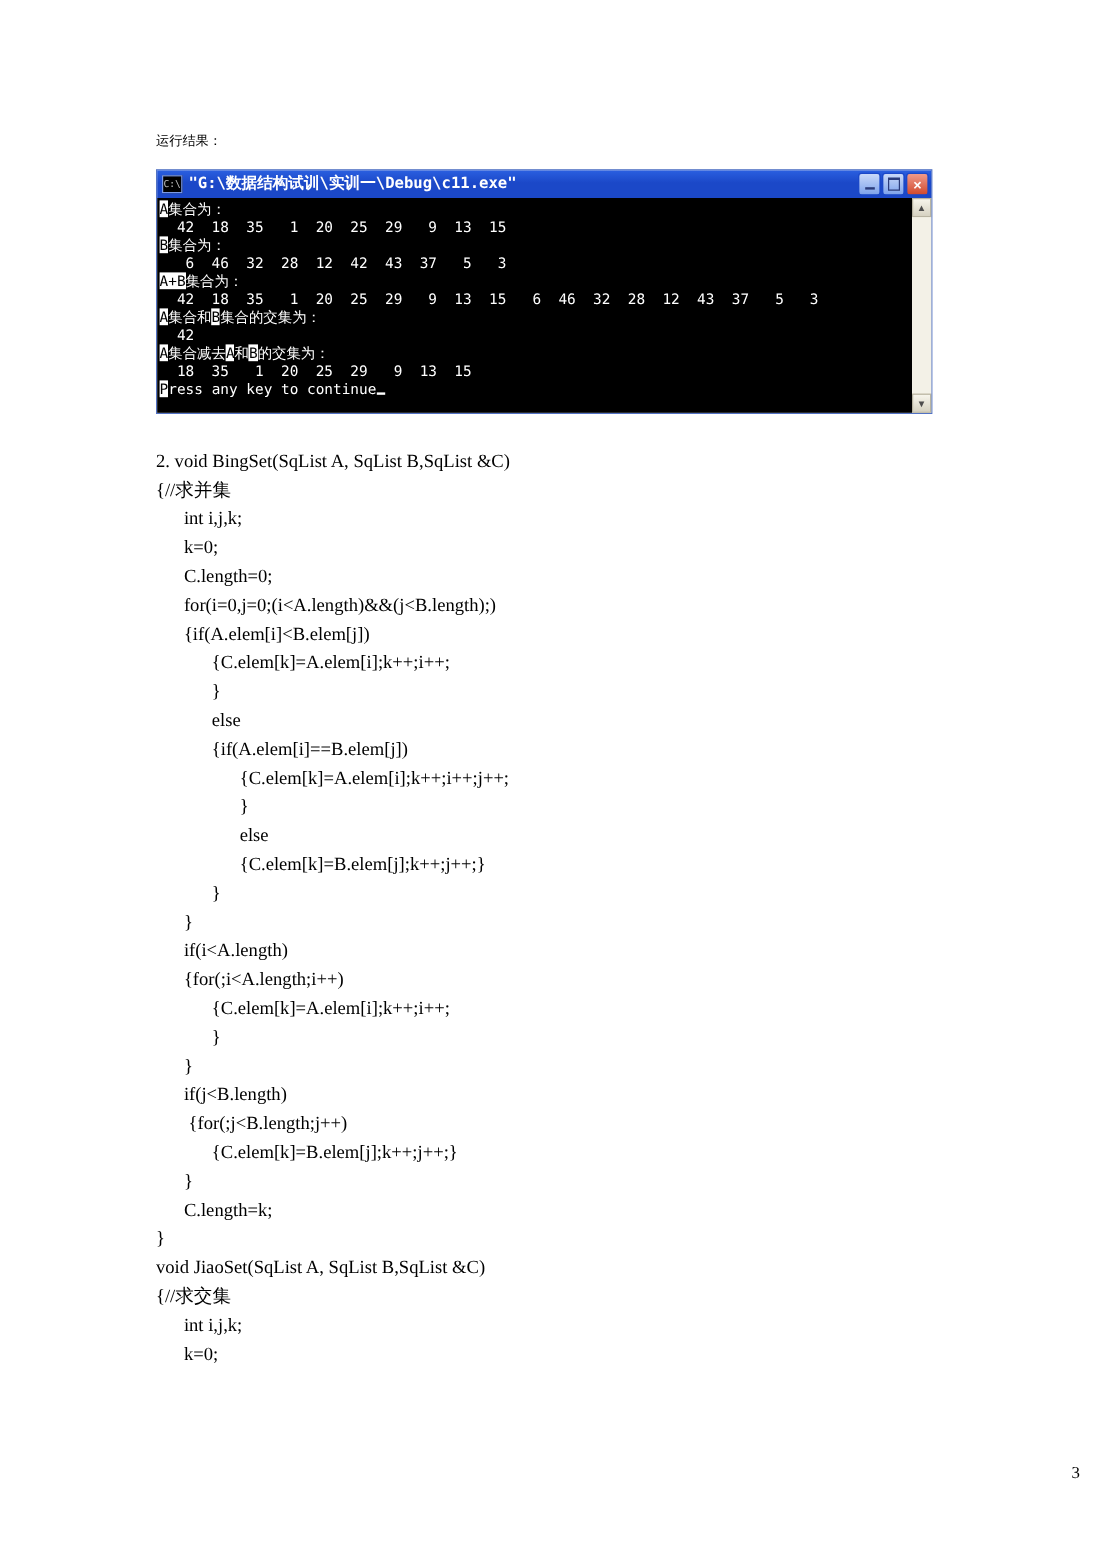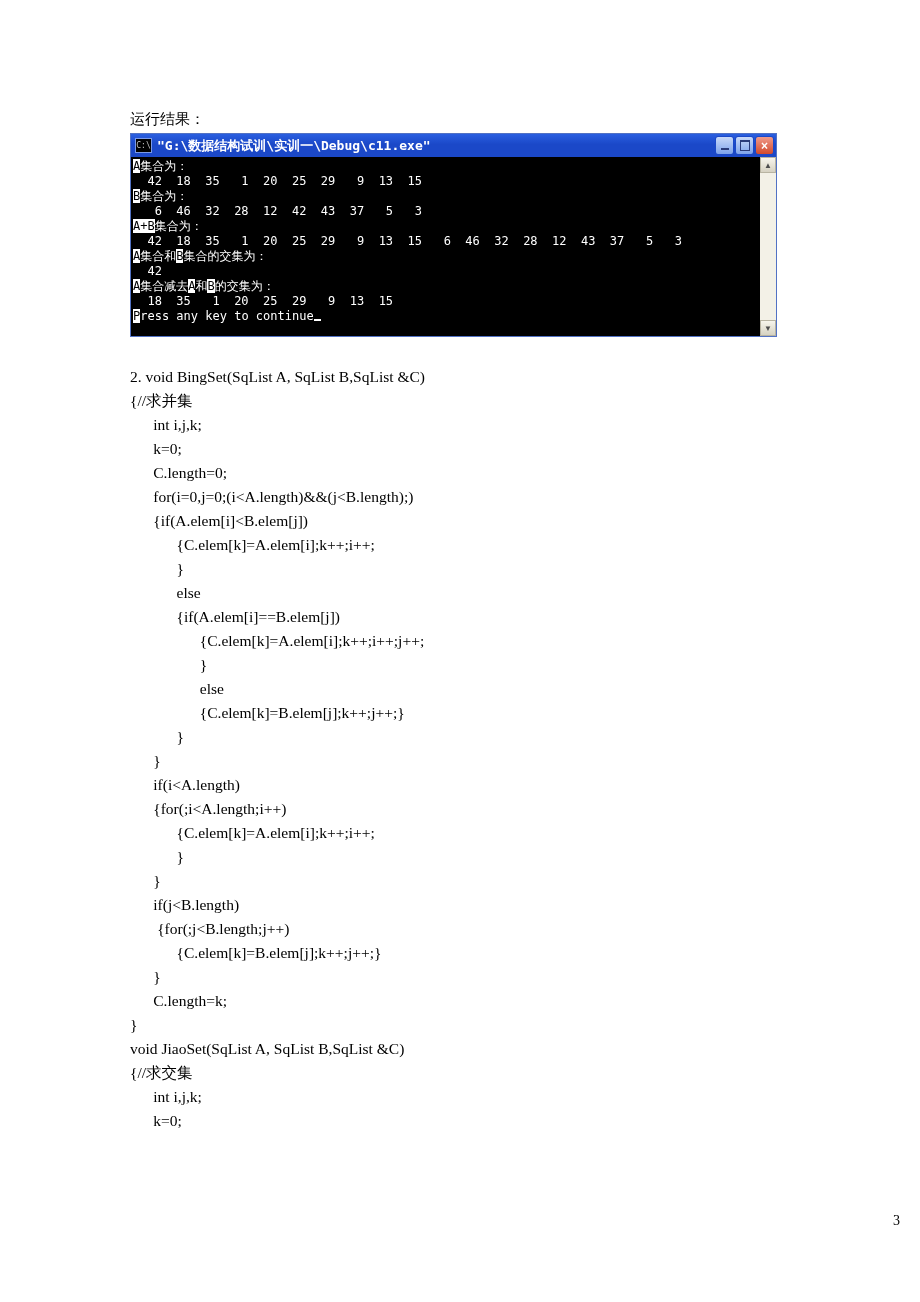--- a/index.html
+++ b/index.html
@@ -7,22 +7,22 @@
     background: #ffffff;
     font-family: "Times New Roman", "SimSun", serif;
     font-size: 15px;
     color: #000;
     width: 920px;
   }
   .page {
     padding: 110px 130px 40px 130px;
   }
   .caption {
-    margin-bottom: 4px;
-    font-size: 15px;
+    margin-bottom: 16px;
+    font-size: 11px;
   }
   
   .console-window {
     border: 1px solid #5272c4;
     width: 645px;
     display: flex;
     flex-direction: column;
   }
   .titlebar {
     height: 23px;

